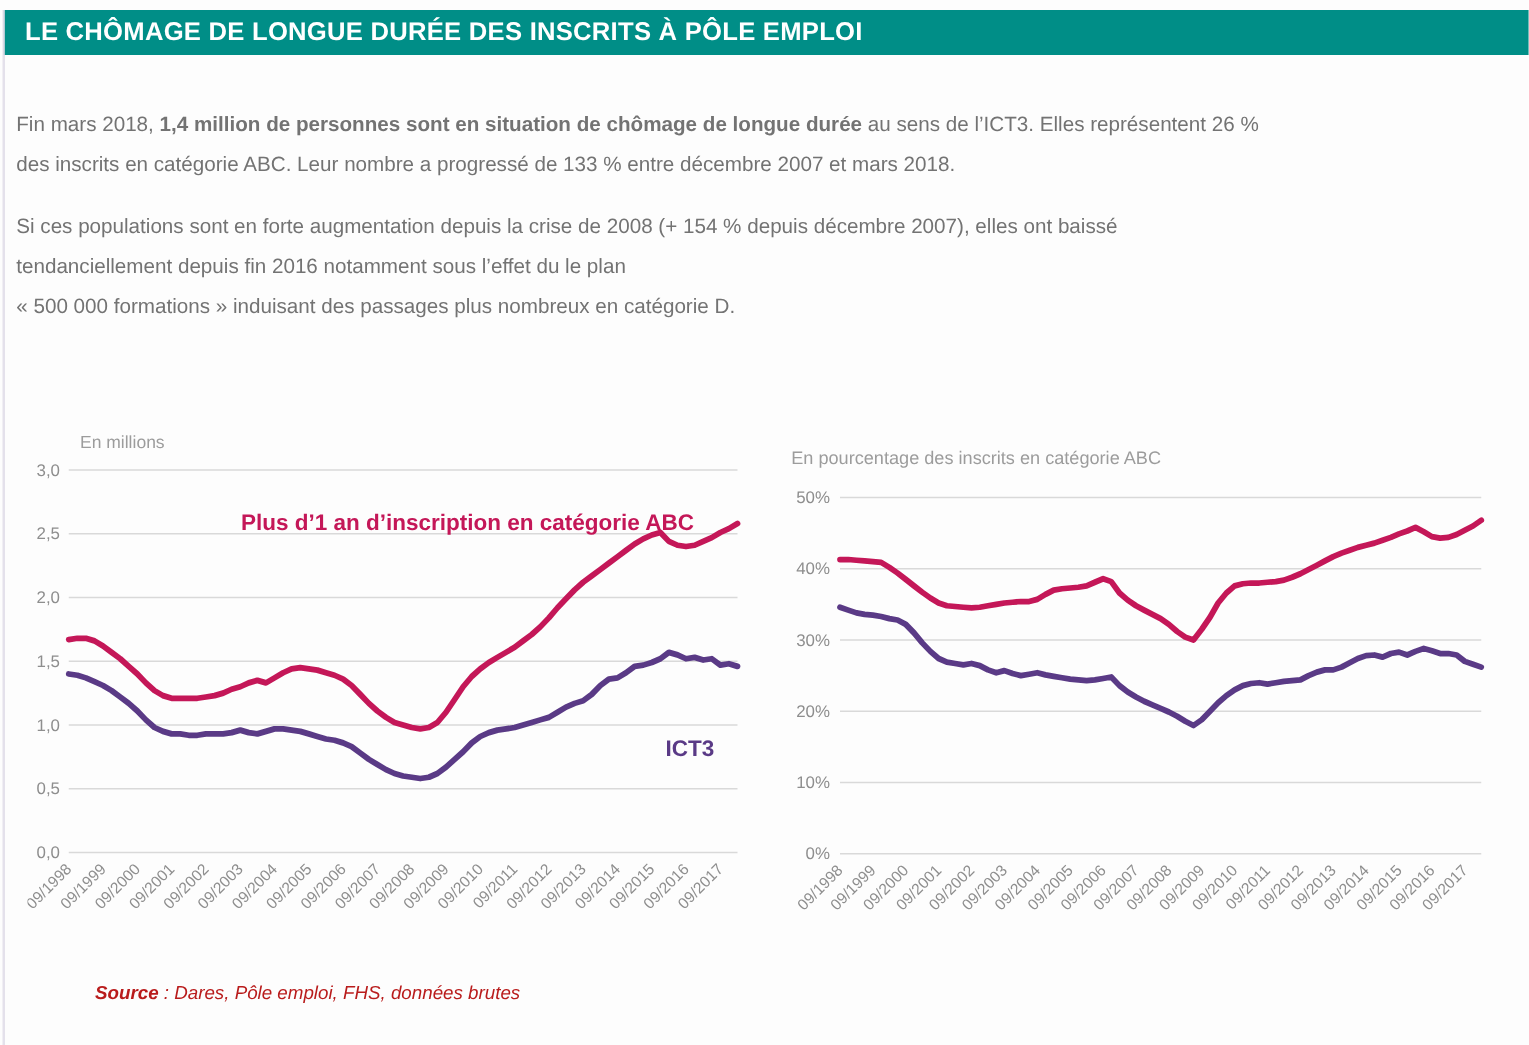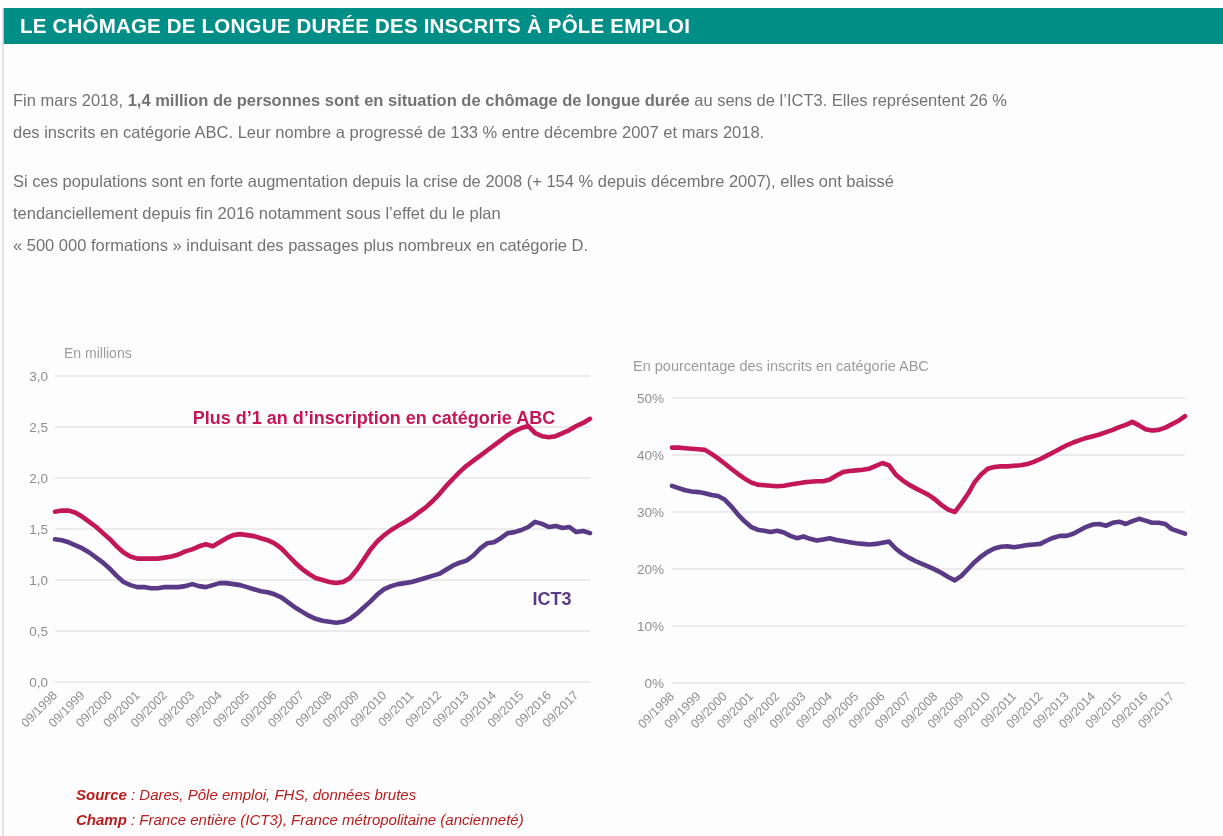--- a/index.html
+++ b/index.html
@@ -137,16 +137,15 @@
         <text x="526.5384615384615" y="357" fill="#8E8E8E" font-size="12.5" text-anchor="end" transform="rotate(-45 526.5384615384615 357)">09/2016</text>
         <text x="552.8461538461538" y="357" fill="#8E8E8E" font-size="12.5" text-anchor="end" transform="rotate(-45 552.8461538461538 357)">09/2017</text>
         <text x="11" y="31" fill="#9C9C9C" font-size="14.5" text-anchor="start">En pourcentage des inscrits en catégorie ABC</text>
         <path d="M50.0 107.6 L56.6 107.6 L63.2 108.2 L69.7 108.7 L76.3 109.3 L82.9 109.9 L89.5 113.9 L96.0 118.4 L102.6 123.5 L109.2 128.7 L115.8 133.8 L122.3 138.4 L128.9 142.4 L135.5 144.6 L142.1 145.2 L148.7 145.8 L155.2 146.3 L161.8 145.8 L168.4 144.6 L175.0 143.5 L181.5 142.4 L188.1 141.8 L194.7 141.2 L201.3 141.2 L207.8 139.5 L214.4 135.5 L221.0 132.1 L227.6 131.0 L234.2 130.4 L240.7 129.8 L247.3 128.7 L253.9 125.8 L260.5 123.0 L267.0 125.3 L273.6 134.4 L280.2 140.1 L286.8 144.6 L293.3 148.1 L299.9 151.5 L306.5 154.9 L313.1 159.5 L319.7 165.2 L326.2 169.7 L332.8 172.0 L339.4 163.4 L346.0 153.8 L352.5 142.4 L359.1 134.4 L365.7 128.7 L372.3 127.0 L378.8 126.4 L385.4 126.4 L392.0 125.8 L398.6 125.3 L405.2 124.1 L411.7 121.8 L418.3 119.0 L424.9 115.6 L431.5 112.2 L438.0 108.7 L444.6 105.3 L451.2 102.5 L457.8 100.2 L464.3 97.9 L470.9 96.2 L477.5 94.5 L484.1 92.2 L490.7 89.9 L497.2 87.1 L503.8 84.8 L510.4 81.9 L517.0 85.4 L523.5 89.3 L530.1 90.5 L536.7 89.9 L543.3 87.6 L549.8 84.2 L556.4 80.8 L563.0 76.2 " fill="none" stroke="#C41758" stroke-width="4.6" stroke-linejoin="round" stroke-linecap="round"></path>
         <path d="M50.0 145.8 L56.6 148.1 L63.2 150.3 L69.7 151.5 L76.3 152.1 L82.9 153.2 L89.5 154.9 L96.0 156.0 L102.6 159.5 L109.2 166.3 L115.8 174.3 L122.3 181.1 L128.9 186.8 L135.5 189.7 L142.1 190.8 L148.7 191.9 L155.2 190.8 L161.8 192.5 L168.4 195.9 L175.0 198.2 L181.5 196.5 L188.1 198.8 L194.7 200.5 L201.3 199.4 L207.8 198.2 L214.4 199.9 L221.0 201.1 L227.6 202.2 L234.2 203.3 L240.7 203.9 L247.3 204.5 L253.9 203.9 L260.5 202.8 L267.0 201.6 L273.6 208.5 L280.2 213.6 L286.8 217.6 L293.3 221.0 L299.9 223.9 L306.5 226.7 L313.1 229.6 L319.7 233.0 L326.2 237.0 L332.8 240.4 L339.4 235.8 L346.0 229.0 L352.5 222.2 L359.1 216.5 L365.7 211.9 L372.3 208.5 L378.8 206.8 L385.4 206.2 L392.0 207.3 L398.6 206.2 L405.2 205.1 L411.7 204.5 L418.3 203.9 L424.9 200.5 L431.5 197.7 L438.0 195.9 L444.6 195.9 L451.2 193.7 L457.8 190.2 L464.3 186.8 L470.9 184.5 L477.5 184.0 L484.1 185.7 L490.7 182.8 L497.2 181.7 L503.8 184.0 L510.4 181.1 L517.0 178.8 L523.5 180.6 L530.1 182.8 L536.7 182.8 L543.3 184.0 L549.8 189.1 L556.4 191.4 L563.0 193.7 " fill="none" stroke="#5A3A86" stroke-width="4.6" stroke-linejoin="round" stroke-linecap="round"></path>
       </svg>
   </div>
 
   <div class="footnotes">
     <p><strong>Source</strong><span> : Dares, Pôle emploi, FHS, données brutes</span></p>
-    <p><strong>Champ</strong><span> : France entière (ICT3), France métropolitaine (ancienneté)</span></p>
   </div>
 
 </div>
 
 </body></html>

